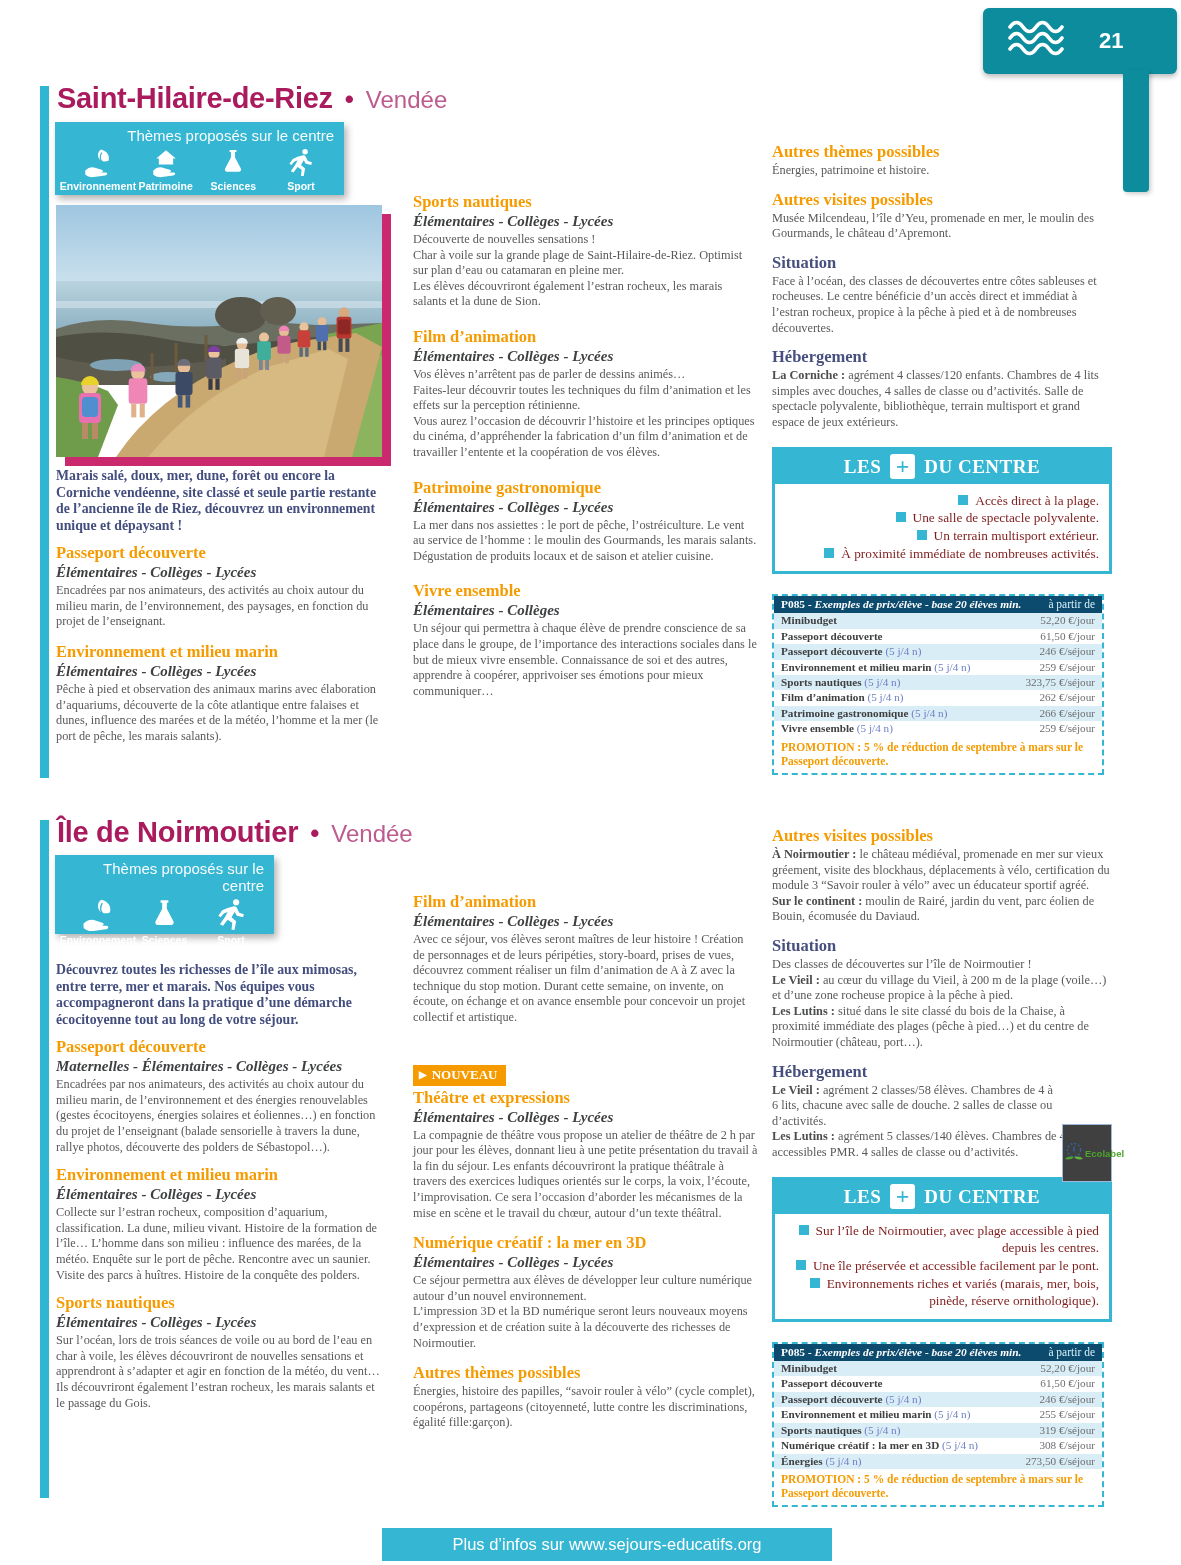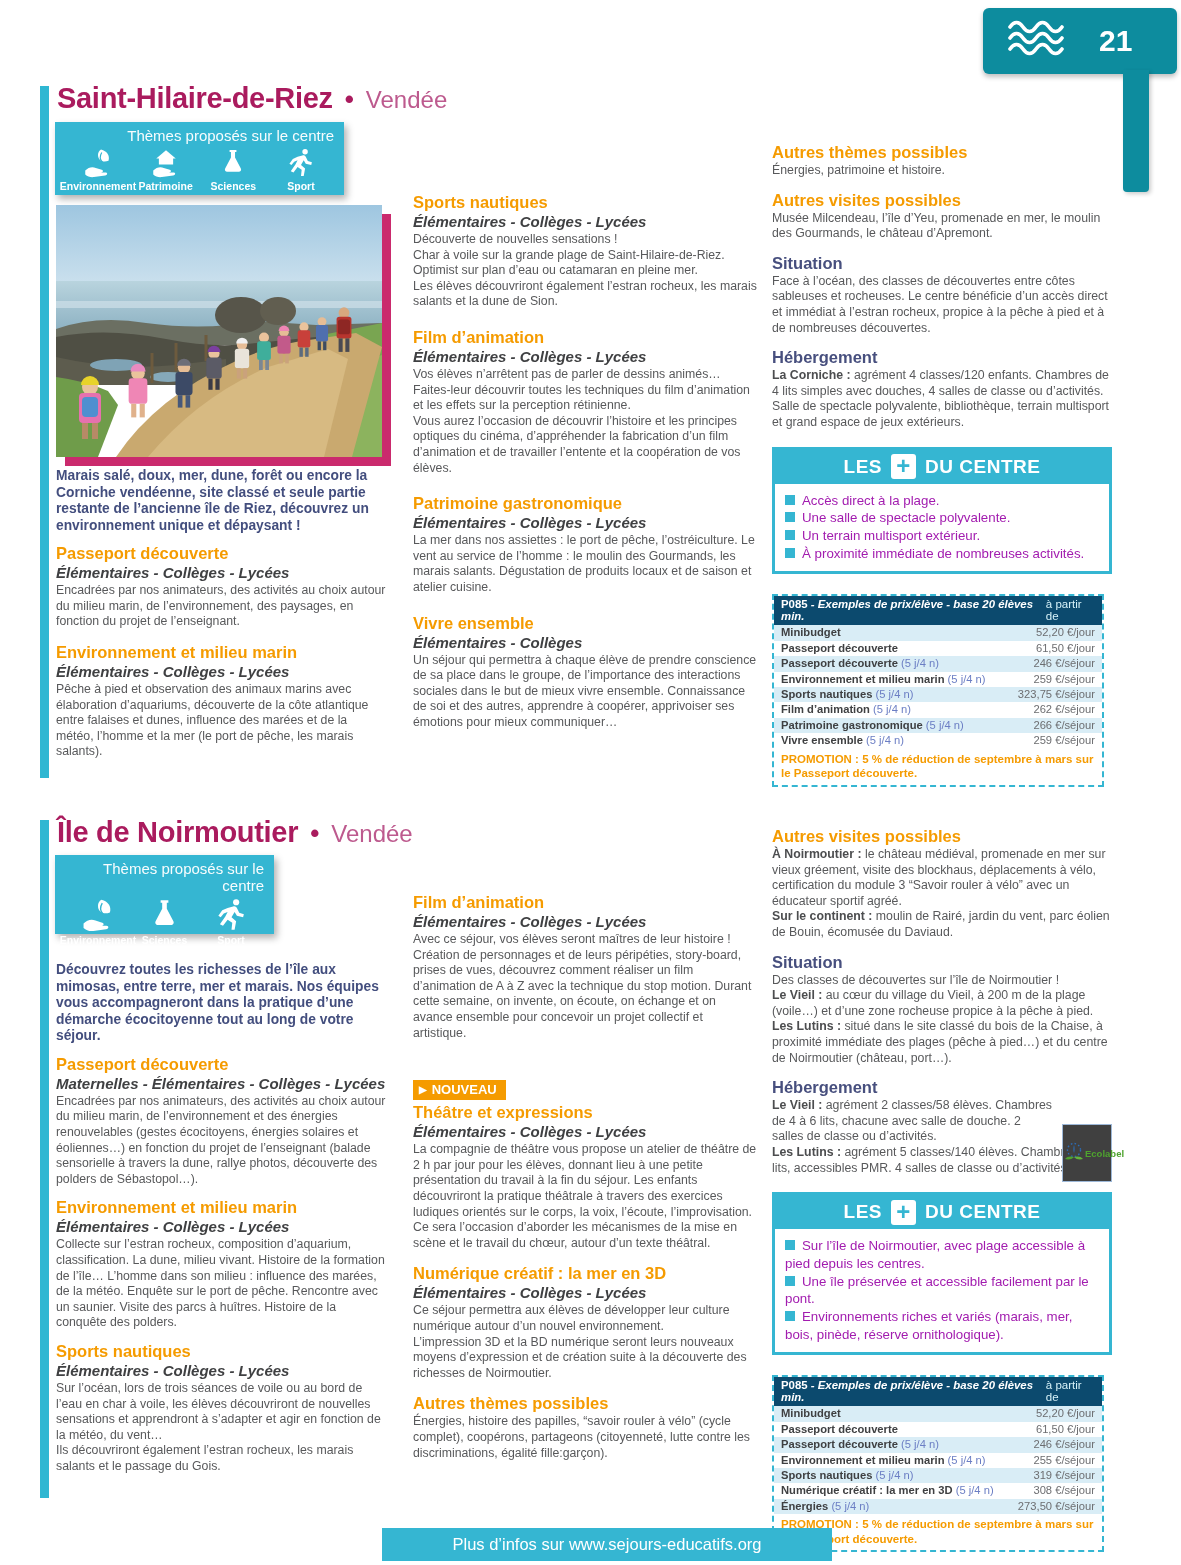--- a/index.html
+++ b/index.html
@@ -4,21 +4,21 @@
 <style>
   html,body{margin:0;padding:0;background:#fff;}
   #page{position:relative;width:1181px;height:1565px;background:#fff;overflow:hidden;
         font-family:"Liberation Sans",sans-serif;color:#58595b;}
   .abs{position:absolute;}
 
   
   .pagetab{left:983px;top:8px;width:194px;height:66px;background:#0d8c9e;border-radius:6px;
            box-shadow:0 3px 5px rgba(0,0,0,.25);display:flex;align-items:center;gap:26px;
            padding-left:24px;box-sizing:border-box;}
-  .pagenum{color:#fff;font-size:30px;font-weight:700;}
+  .pagenum{color:#fff;font-size:22px;font-weight:700;}
   .rightstrip{left:1123px;top:70px;width:26px;height:122px;background:#0d8c9e;
               border-radius:0 0 4px 4px;box-shadow:2px 2px 4px rgba(0,0,0,.2);}
 
   
   .sec-head{display:flex;align-items:baseline;gap:12px;justify-content:space-between;}
   .sec-title{font-size:29px;font-weight:800;color:#aa1b5e;letter-spacing:-.3px;}
   .sec-dot{font-size:26px;color:#aa1b5e;font-weight:700;}
   .sec-region{font-size:24px;color:#bd5a8e;}
 
   .leftbar{width:9px;background:#2fb7d2;}
@@ -31,21 +31,21 @@
   .titem{display:flex;flex-direction:column;align-items:center;width:66px;}
   .ticon{height:32px;display:flex;align-items:flex-end;}
   .ticon svg{display:block;}
   .tlbl{font-size:10.5px;font-weight:700;margin-top:2px;white-space:nowrap;}
 
   
   .photo{box-shadow:9px 9px 0 0 #ca2a6d;}
   .photo svg{display:block;}
 
   
-  .col{position:absolute;}
+  .col{position:absolute;font-family:Liberation Serif, serif;}
   .intro{font-size:13.8px;font-weight:700;color:#434e7e;line-height:1.2;margin-bottom:10px;}
   .prog{margin-bottom:13px;}
   .h3{font-size:16.5px;font-weight:700;margin:0 0 1px;line-height:1.15;}
   .orange{color:#f59b00;}
   .blueh{color:#474f7e;}
   .sub{font-size:15px;font-style:italic;font-weight:600;color:#3f4042;margin-bottom:2px;}
   .body{font-size:12.3px;color:#58595b;line-height:1.27;white-space:pre-line;}
   .lead{font-weight:700;color:#4c4d4f;}
   .rblock{margin-bottom:12px;}
 
@@ -55,21 +55,21 @@
   .nouveau .arr{font-size:10px;}
 
   
   .plusbox-wrap{border:3px solid #35b6d2;background:#fff;width:340px;box-sizing:border-box;
                 margin:16px 0 20px;}
   .plus-head{background:#35b6d2;height:34px;display:flex;align-items:center;justify-content:center;
              gap:9px;color:#fff;font-weight:800;font-size:19px;letter-spacing:.5px;}
   .plussq{width:25px;height:25px;background:#fff;color:#35b6d2;font-size:24px;font-weight:900;
           line-height:24px;text-align:center;border-radius:3px;}
   .plus-items{padding:8px 10px 9px;}
-  .plus-item{font-size:13.3px;color:#a21caf;line-height:1.33;}
+  .plus-item{font-size:13.3px;color:#7f1d1d;line-height:1.33;text-align:right;}
   .sqb{display:inline-block;width:10px;height:10px;background:#35b6d2;margin-right:7px;}
 
   
   .ptable{border:2px dashed #35b6d2;background:#fff;width:332px;box-sizing:border-box;}
   .thead{background:#0c4a6e;color:#fff;display:flex;justify-content:space-between;
          padding:2px 7px 3px;font-size:11.4px;align-items:baseline;}
   .th-left b{font-weight:800;} .th-left i{font-weight:700;}
   .th-right{color:#d6f2f9;font-size:11.5px;}
   .trow{display:flex;justify-content:space-between;padding:1px 7px;font-size:11.2px;line-height:1.2;}
   .trow.alt{background:#d9edf6;}

